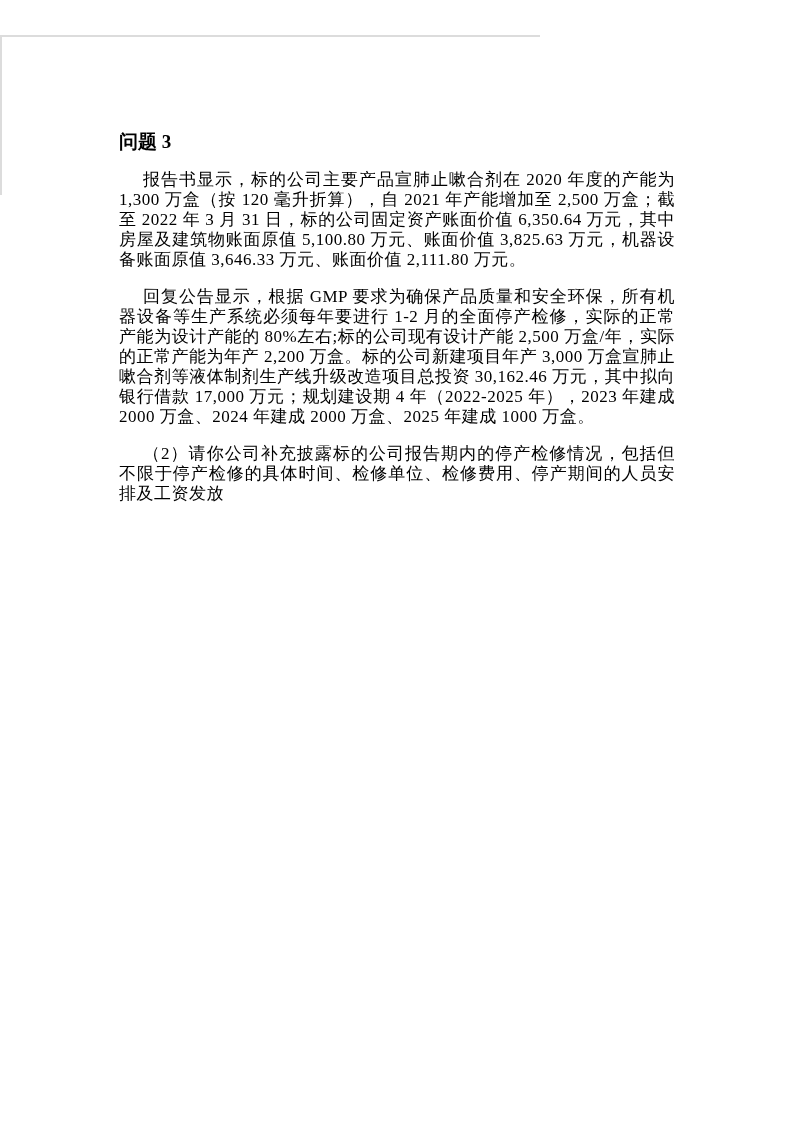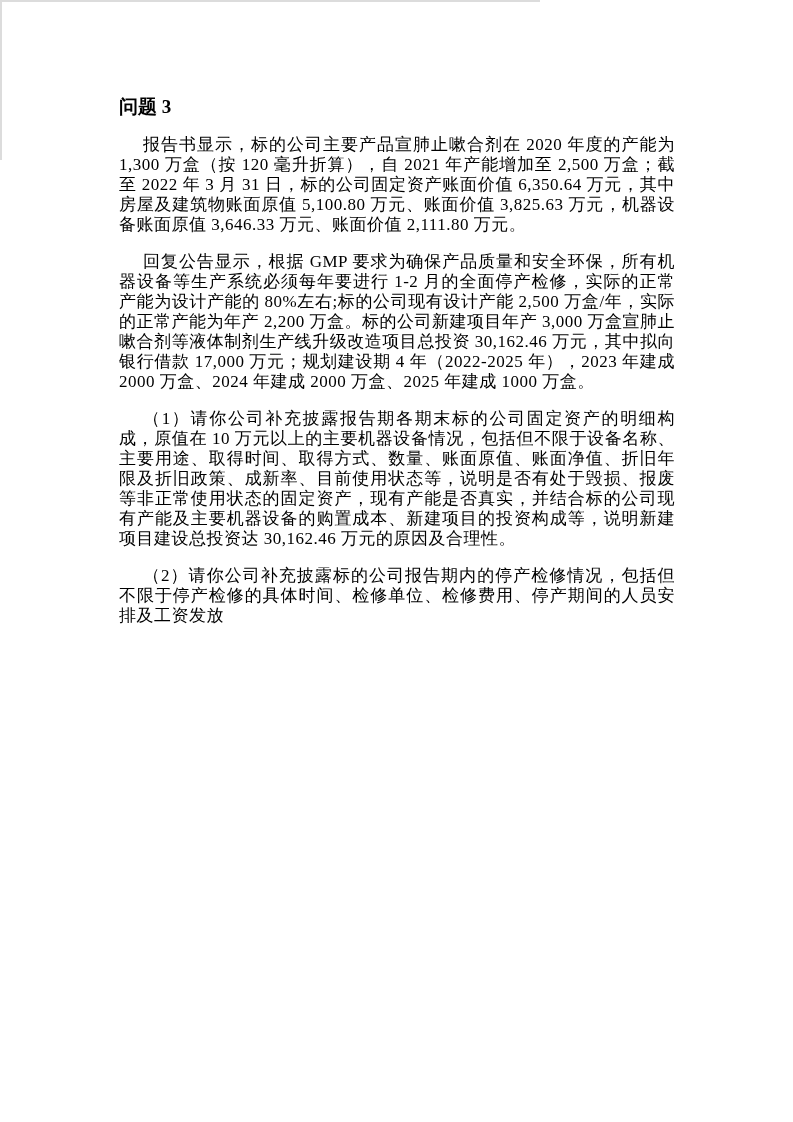--- a/index.html
+++ b/index.html
@@ -9,20 +9,21 @@
   }
   .page {
     position: relative;
     width: 793px;
     height: 884px;
     background: #ffffff;
     overflow: hidden;
     font-family: "Liberation Serif", "DejaVu Serif", serif;
     font-weight: bold;
     color: #000000;
+    margin-top: 35px;
   }
   
   .edge-top {
     position: absolute;
     top: 0; left: 0;
     width: 540px; height: 2px;
     background: #dcdcdc;
   }
   .edge-left {
     position: absolute;
@@ -69,19 +70,18 @@
   <div class="edge-left"></div>
 
   <div class="content">
     <div class="heading">问题 3</div>
 
     <p class="para">报告书显示，标的公司主要产品宣肺止嗽合剂在 2020 年度的产能为 1,300 万盒（按 120 毫升折算），自 2021 年产能增加至 2,500 万盒；截至 2022 年 3 月 31 日，标的公司固定资产账面价值 6,350.64 万元，其中房屋及建筑物账面原值 5,100.80 万元、账面价值 3,825.63 万元，机器设备账面原值 3,646.33 万元、账面价值 2,111.80 万元。</p>
 
     <p class="para">回复公告显示，根据 GMP 要求为确保产品质量和安全环保，所有机器设备等生产系统必须每年要进行 1-2 月的全面停产检修，实际的正常产能为设计产能的 80%左右;标的公司现有设计产能 2,500 万盒/年，实际的正常产能为年产 2,200 万盒。标的公司新建项目年产 3,000 万盒宣肺止嗽合剂等液体制剂生产线升级改造项目总投资 30,162.46 万元，其中拟向银行借款 17,000 万元；规划建设期 4 年（2022-2025 年），2023 年建成 2000 万盒、2024 年建成 2000 万盒、2025 年建成 1000 万盒。</p>
 
 
-    <p class="para">（1）请你公司补充披露报告期各期末标的公司固定资产的明细构成，原值在 10 万元以上的主要机器设备情况，包括但不限于设备名称、主要用途、取得时间、取得方式、数量、账面原值、账面净值、折旧年限及折旧政策、成新率、目前使用状态等，说明是否有处于毁损、报废等非正常使用状态的固定资产，现有产能是否真实，并结合标的公司现有产能及主要机器设备的购置成本、新建项目的投资构成等，说明新建项目建设总投资达 30,162.46 万元的原因及合理性。</p>
 
     <p class="para">（2）请你公司补充披露标的公司报告期内的停产检修情况，包括但不限于停产检修的具体时间、检修单位、检修费用、停产期间的人员安排及工资发放</p>
   </div>
 
   <div class="page-number">37 / 94</div>
 </div>
 
 </body></html>

